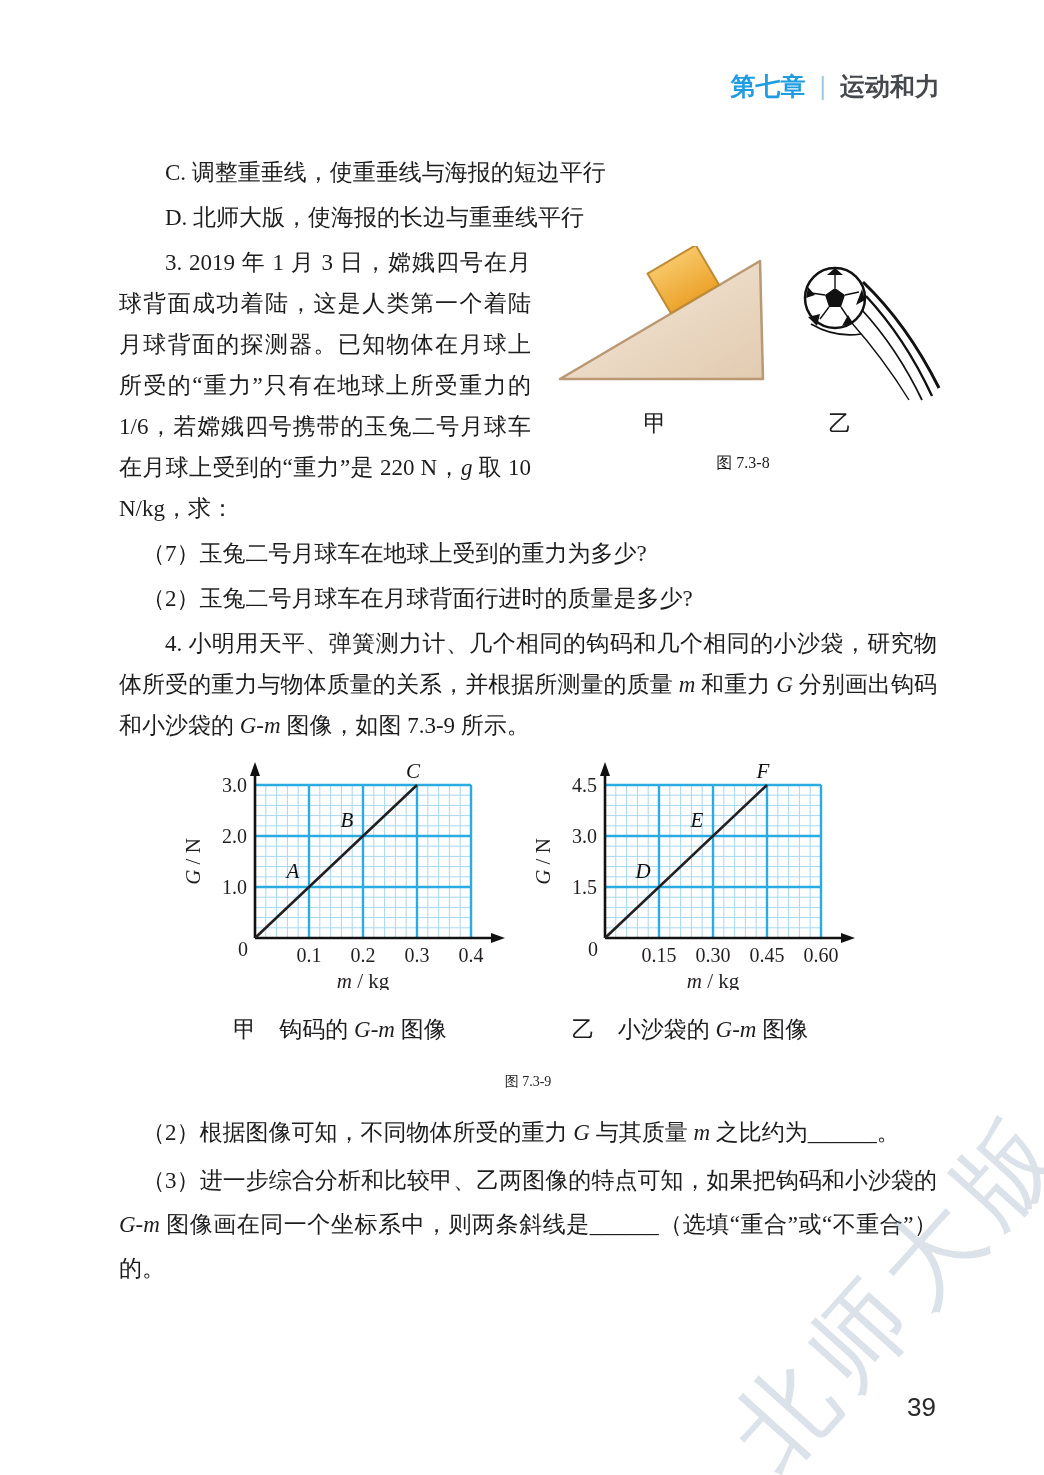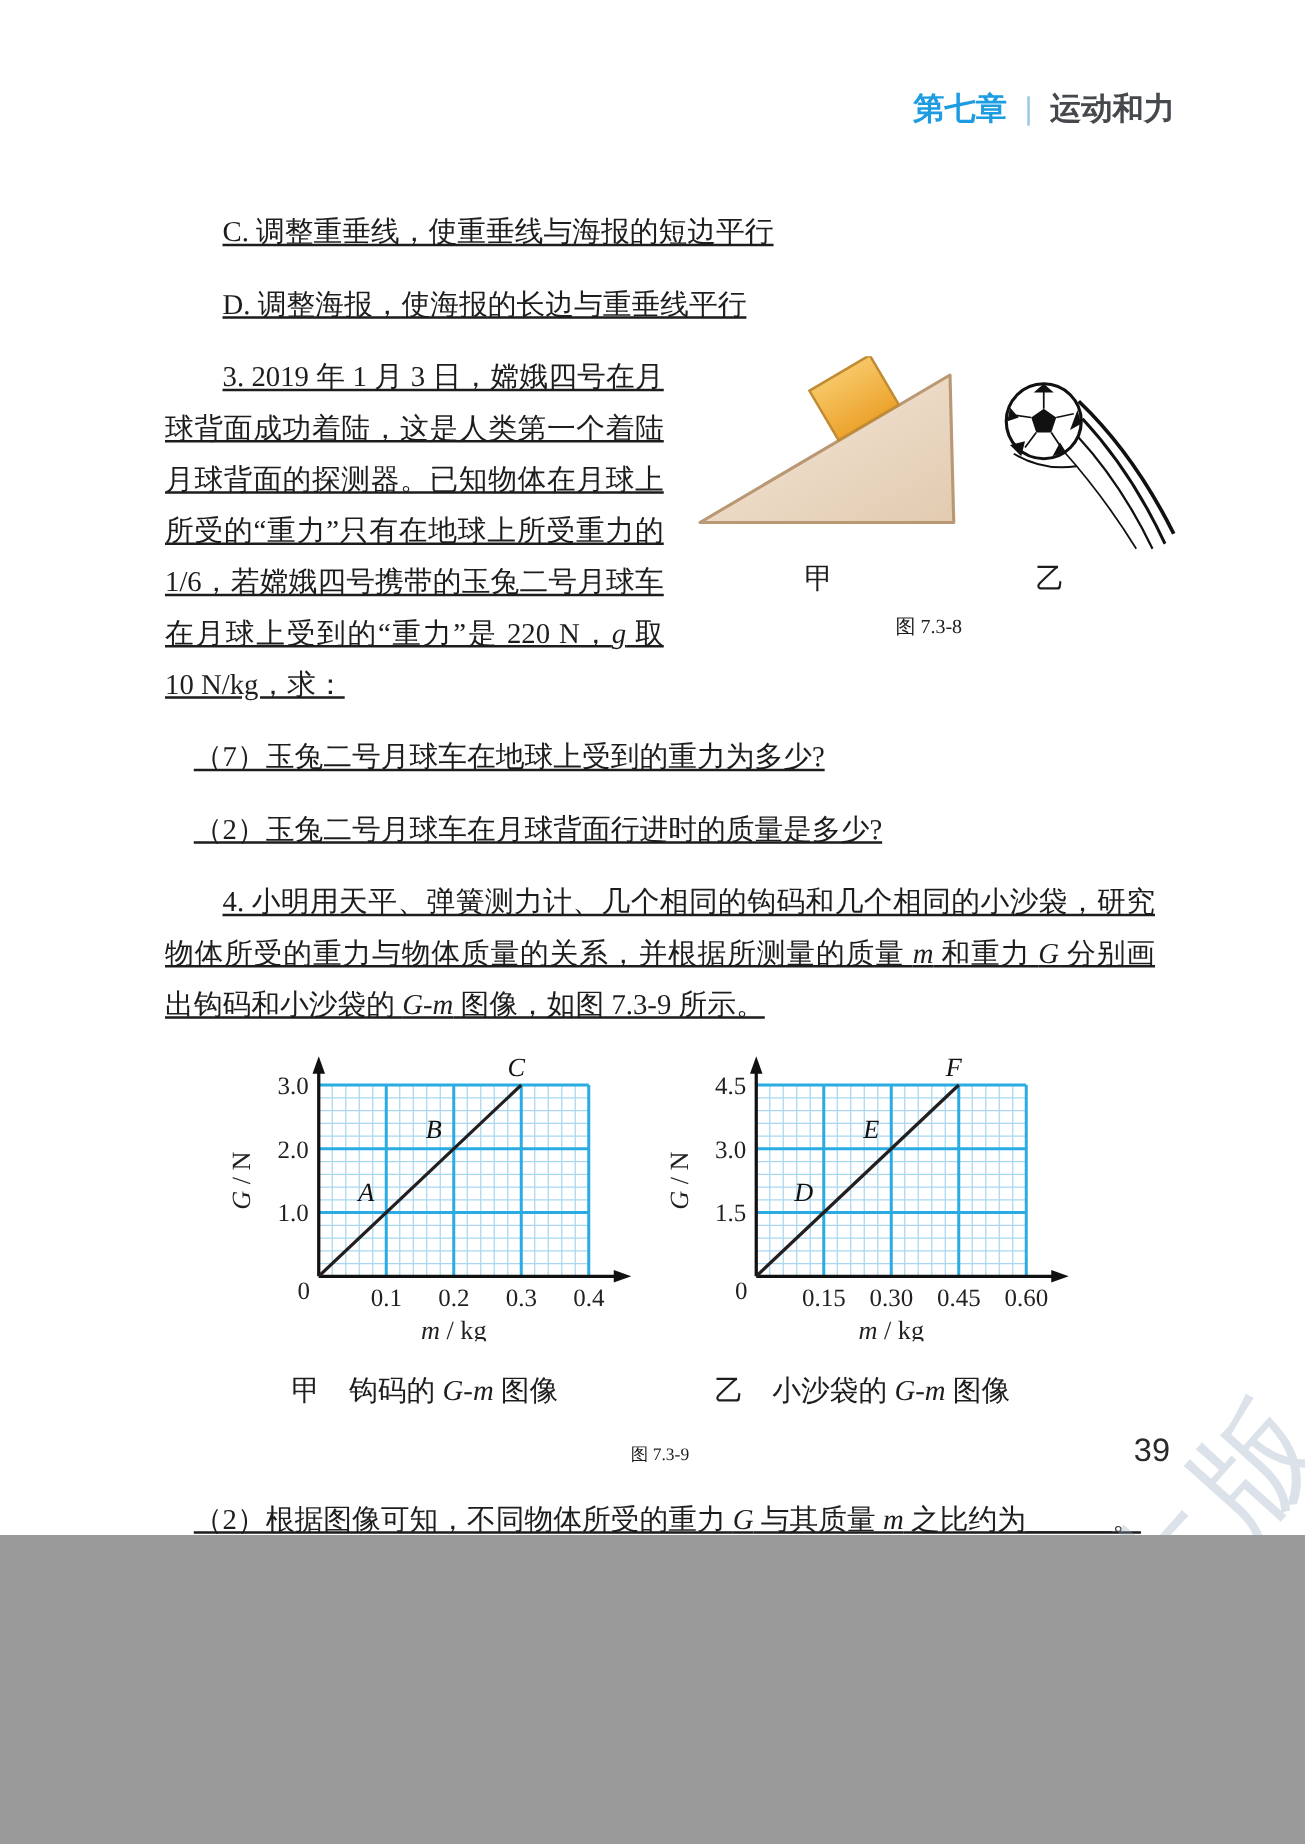--- a/index.html
+++ b/index.html
@@ -1,30 +1,30 @@
 <!DOCTYPE html>
 <html><head>
 <meta charset="utf-8">
 <style>
   html,body{margin:0;padding:0;background:#9a9a9a;}
   .page{
-    position:relative;width:1044px;height:1228px;background:#ffffff;
+    position:relative;width:1044px;height:1475px;background:#ffffff;
     margin:0 auto;overflow:hidden;
     font-family:"Liberation Serif","DejaVu Serif",serif;
     color:#1d1d1f;
   }
   
   .header{position:absolute;top:70px;right:104px;font-size:25px;font-weight:bold;
     font-family:"Liberation Sans","DejaVu Sans",sans-serif;}
   .header .chapter{color:#1e9ce2;}
   .header .divider{color:#9ec9e6;font-weight:normal;margin:0 14px;}
   .header .title{color:#45484d;}
   
   .content{position:absolute;left:115px;top:148px;width:826px;font-size:23px;line-height:41px;text-align:justify;}
-  p{margin:17px;padding:0;text-decoration:underline;}
+  p{margin:4px;padding:0;}
   .option{text-indent:2em;}
   .indent{text-indent:2em;}
   .q{text-indent:1em;}
   .q2{text-indent:1em;line-height:44px;margin-top:2px;}
   i{font-style:italic;}
   
   .fig738{float:right;width:396px;margin:4px 0 6px 14px;text-align:center;}
   .fig738 svg{display:block;}
   .fig-labels{display:flex;font-size:23px;line-height:32px;text-align:center;}
   .fig-labels span:first-child{width:220px;}
@@ -49,21 +49,21 @@
 
 <div class="page">
 
   <div class="header">
     <span class="chapter">第七章</span><span class="divider">|</span><span class="title">运动和力</span>
   </div>
 
   <div class="content">
 
     <p class="option">C. 调整重垂线，使重垂线与海报的短边平行</p>
-    <p class="option">D. 调整海报，使海报的长边与重垂线平行</p>
+    <p class="option">D. 北师大版，使海报的长边与重垂线平行</p>
 
     <div class="fig738">
       <svg width="396" height="162" viewBox="0 0 396 162">
         <defs>
           <linearGradient id="inclineG" x1="0" y1="0" x2="1" y2="1">
             <stop offset="0" stop-color="#f4e8da"></stop>
               <stop offset="1" stop-color="#e2cbb0"></stop>
           </linearGradient>
           <linearGradient id="boxG" x1="0" y1="0" x2="0" y2="1">
             <stop offset="0" stop-color="#f7c766"></stop>

